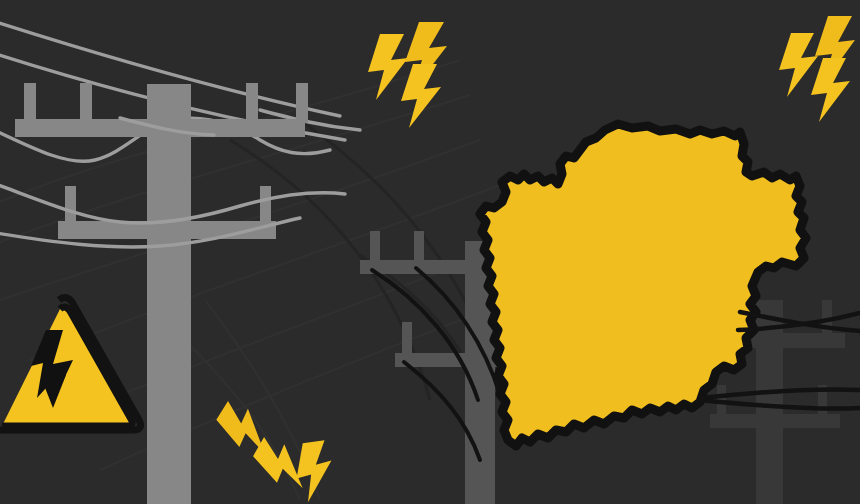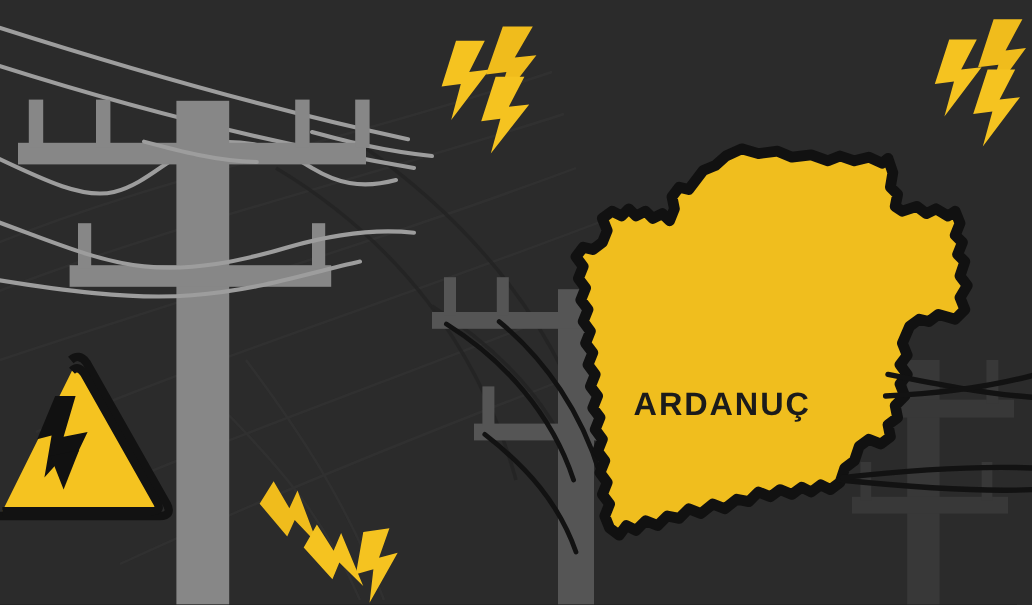--- a/index.html
+++ b/index.html
@@ -112,21 +112,20 @@
          L 496 358 L 500 348 L 494 340 L 498 330 L 492 322
          L 496 312 L 490 304 L 494 294 L 488 286 L 492 276
          L 486 268 L 490 258 L 484 250 L 488 240 L 482 232
          L 486 222 L 480 214 L 486 206 L 494 208 L 502 202
          L 506 192 L 502 182 L 510 176 L 518 180 L 524 174
          L 530 180 L 538 176 L 544 182 L 552 178 L 558 184
          L 562 174 L 560 164 L 566 156 L 574 158 L 580 150
          L 586 142 L 596 138 Z"></path>
   </svg>
 
-  <div class="map-label">ARDANUÇ</div>
 
   <svg class="layer" viewBox="0 0 860 504" preserveAspectRatio="none">
     <g fill="none" stroke="#121212" stroke-width="4.5" stroke-linecap="round">
       <path d="M 740 312 C 780 320 820 328 860 331"></path>
       <path d="M 738 330 C 782 328 826 322 860 313"></path>
       <path d="M 700 400 C 760 406 820 410 860 408"></path>
       <path d="M 702 398 C 756 392 812 388 860 390"></path>
     </g>
   </svg>
 

